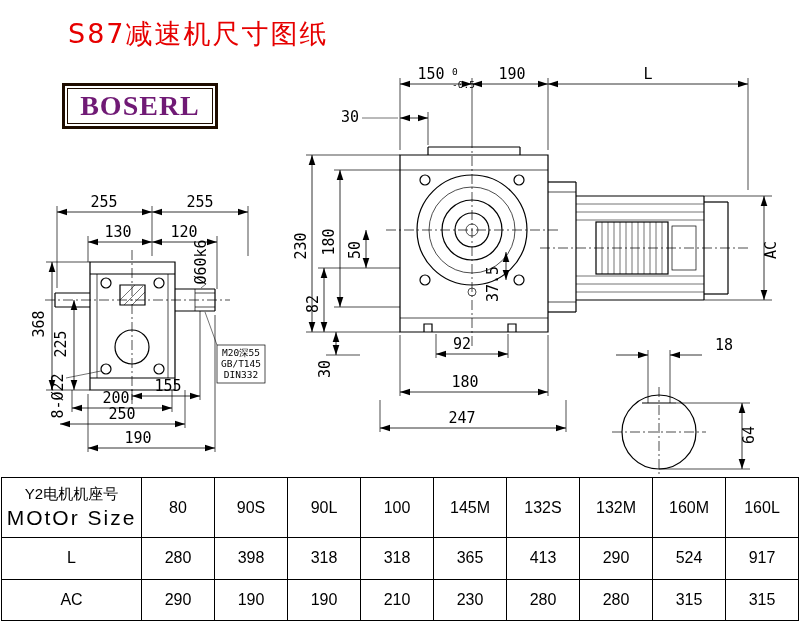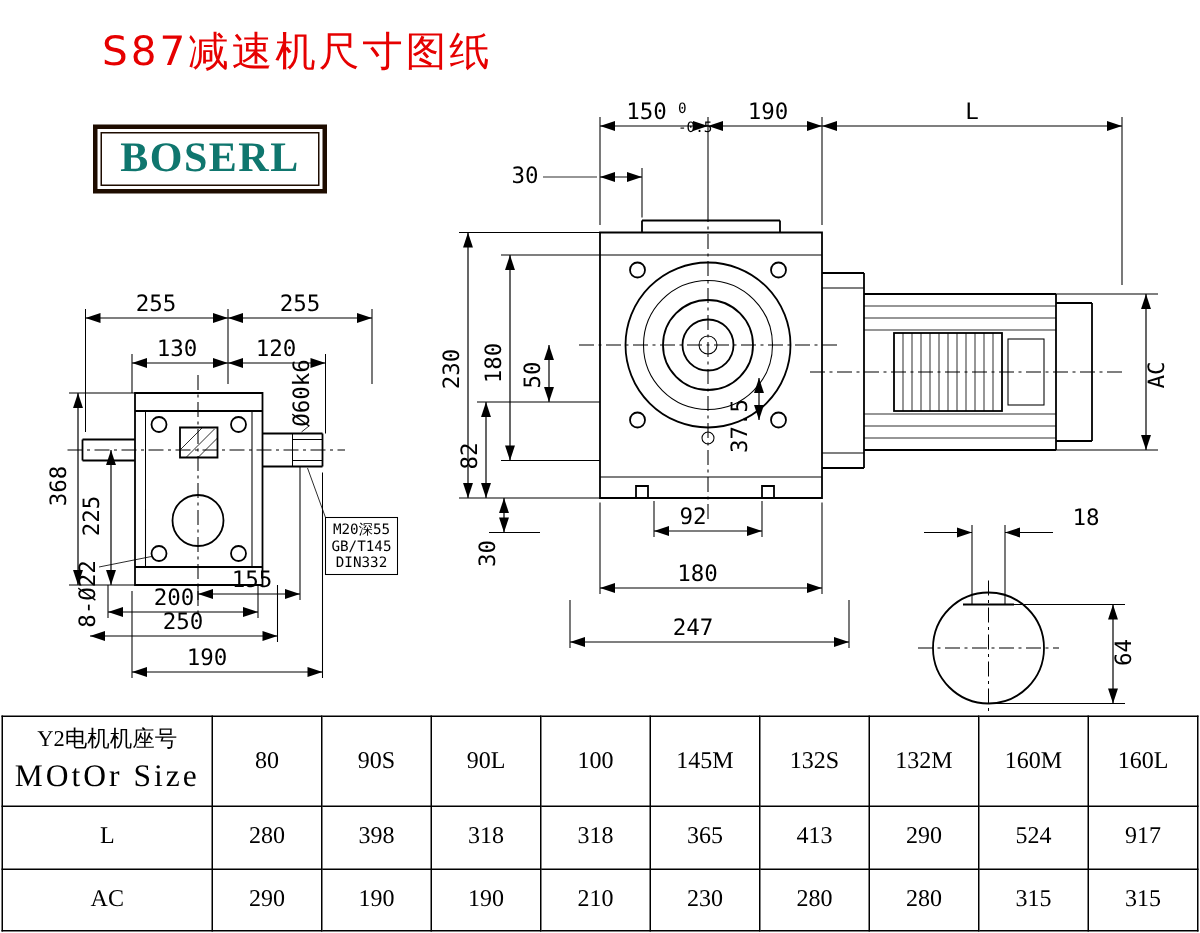--- a/index.html
+++ b/index.html
@@ -7,35 +7,35 @@
   body { position:relative; background:#ffffff; font-family:"DejaVu Sans", sans-serif; overflow:hidden; }
 
   .title { position:absolute; left:68px; top:16px; font-size:27px; font-weight:normal;
            color:#e60000; letter-spacing:2px; white-space:nowrap; }
 
   .logo { position:absolute; left:62px; top:83px; width:156px; height:46px;
           border:3px solid #1e0c00; padding:2px; background:#fff; }
   .logo-inner { width:100%; height:100%; border:1px solid #1e0c00;
                 display:flex; align-items:center; justify-content:center; }
   .logo-text { font-family:"Liberation Serif", serif; font-size:28px; font-weight:bold;
-               color:#0f766e; letter-spacing:1px; }
+               color:#701a75; letter-spacing:1px; }
 
   svg.draw { position:absolute; left:0; top:0; }
   svg.draw text { font-family:"DejaVu Sans Mono", monospace; font-size:15px; fill:#000; text-anchor:middle; }
   svg.draw text.sm  { font-size:9.5px; }
   svg.draw text.tol { font-size:9.5px; text-anchor:start; }
   .o { stroke:#000; stroke-width:1.2; fill:none; }   
   .t { stroke:#000; stroke-width:0.7; fill:none; }   
   .d { stroke:#000; stroke-width:0.8; fill:none; }   
   .c { stroke:#000; stroke-width:0.7; fill:none; stroke-dasharray:10 3 2 3; } 
   .h { stroke:#000; stroke-width:0.55; fill:none; }  
 
   table.dims { position:absolute; left:1px; top:477px; width:798px; height:144px;
                border-collapse:collapse; table-layout:fixed;
-               font-family:Liberation Serif, serif; }
+               font-family:Liberation Sans, sans-serif; }
   table.dims th, table.dims td { border:1px solid #000; text-align:center;
                vertical-align:middle; font-weight:normal; font-size:16px; padding:0; }
   table.dims tr.hdr { height:44px; }
   table.dims tr.row { height:33px; }
   .hdr-cn { font-size:15px; line-height:1.3; }
   .hdr-en { font-size:21px; line-height:1.3; letter-spacing:2px; }
 </style>
 </head>
 <body>
 

